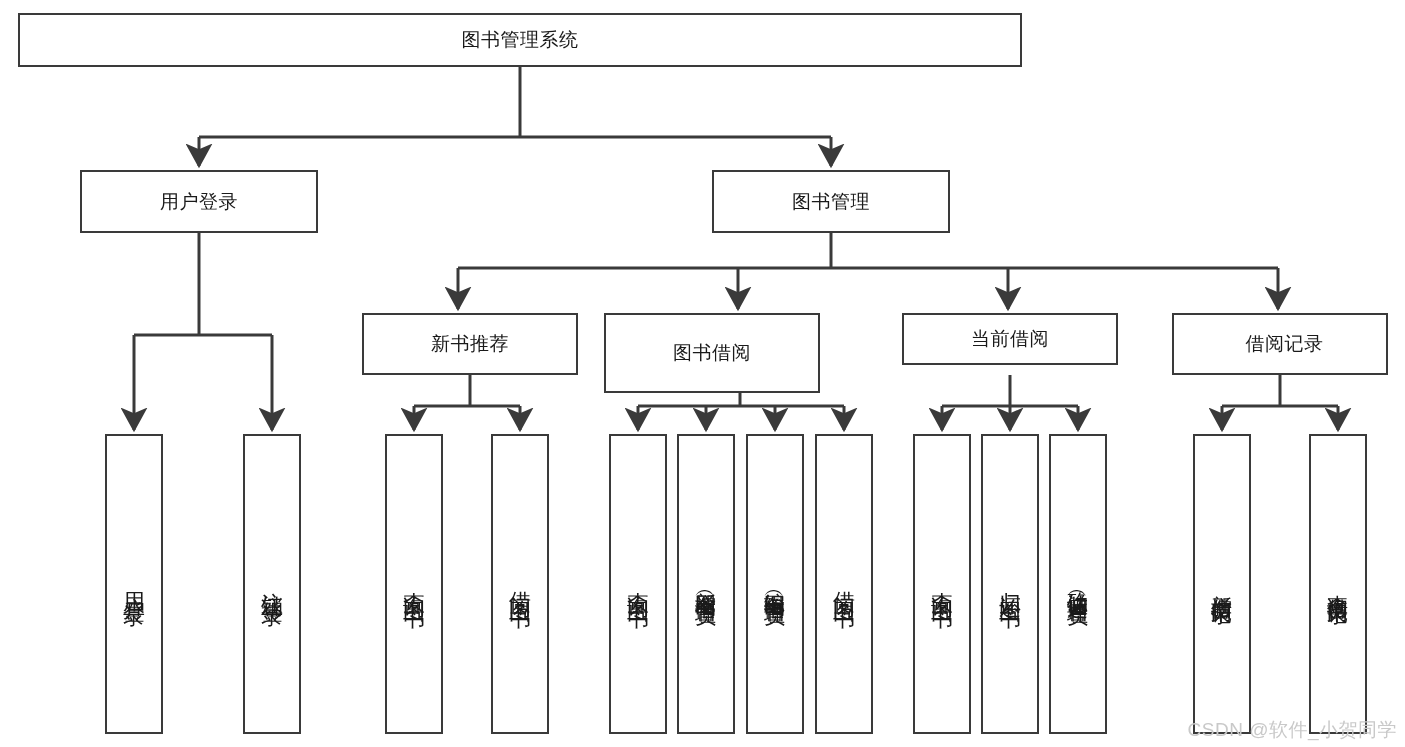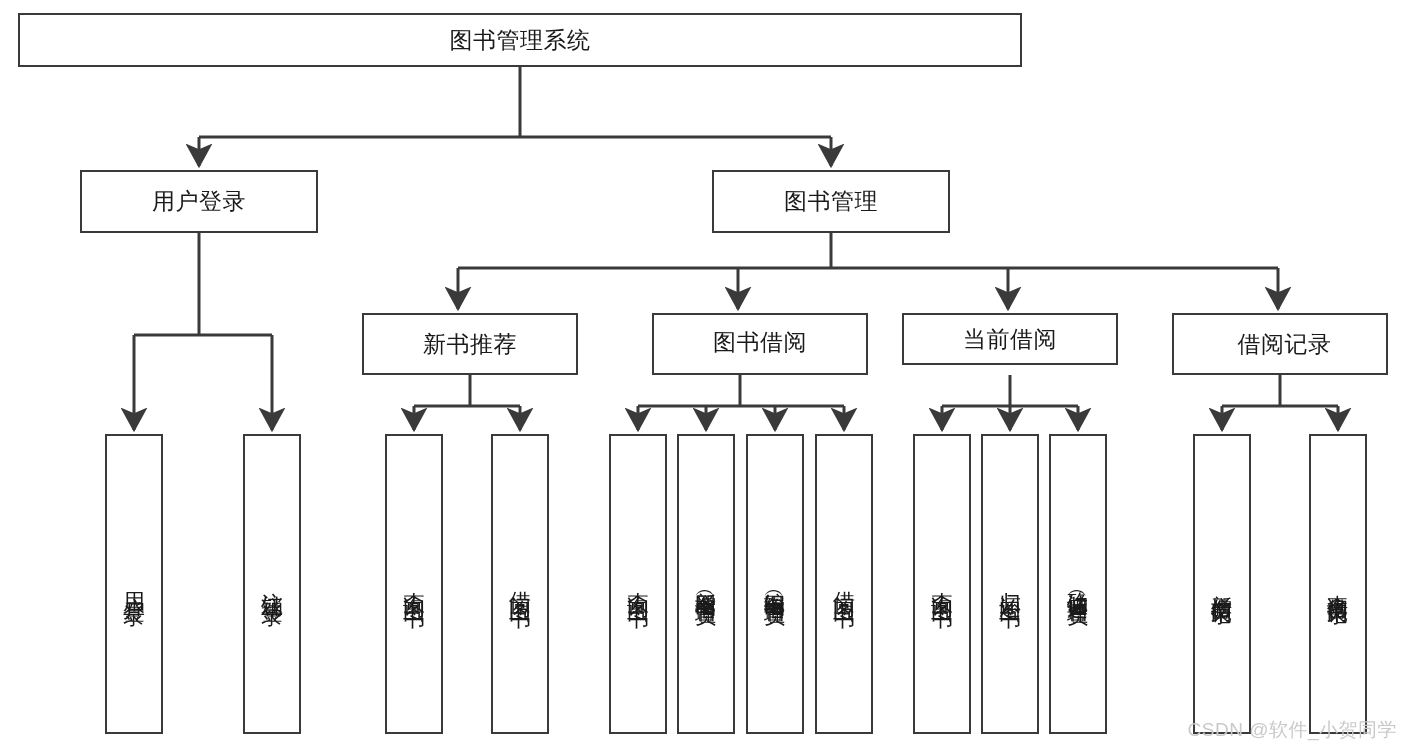--- a/index.html
+++ b/index.html
@@ -35,21 +35,21 @@
     justify-content: center;
     color: #1a1a1a;
   }
   .node-label {
     display: block;
     text-align: center;
     line-height: 1.15;
     white-space: nowrap;
   }
   .horiz .node-label {
-    font-size: 23px;
+    font-size: 19px;
     letter-spacing: 0.5px;
   }
   .vert {
     align-items: center;
     justify-content: center;
   }
   .vert .node-label {
     writing-mode: vertical-rl;
     text-orientation: upright;
     font-size: 22px;
@@ -136,21 +136,21 @@
   <div class="node horiz" style="left:80px; top:170px; width:238px; height:63px;">
     <span class="node-label">用户登录</span>
   </div>
   <div class="node horiz" style="left:362px; top:313px; width:216px; height:62px;">
     <span class="node-label">新书推荐</span>
   </div>
 
   <div class="node horiz" style="left:712px; top:170px; width:238px; height:63px;">
     <span class="node-label">图书管理</span>
   </div>
-  <div class="node horiz" style="left:652px; top:313px; width:216px; height:62px;font-family:Liberation Mono, monospace;">
+  <div class="node horiz" style="left:604px; top:313px; width:216px; height:80px;">
     <span class="node-label">图书借阅</span>
   </div>
   <div class="node horiz" style="left:902px; top:313px; width:216px; height:52px;">
     <span class="node-label">当前借阅</span>
   </div>
   <div class="node horiz" style="left:1172px; top:313px; width:216px; height:62px;padding-left:9px;">
     <span class="node-label">借阅记录</span>
   </div>
 
   <div class="node vert" style="left:105px; top:434px; width:58px; height:300px;">

